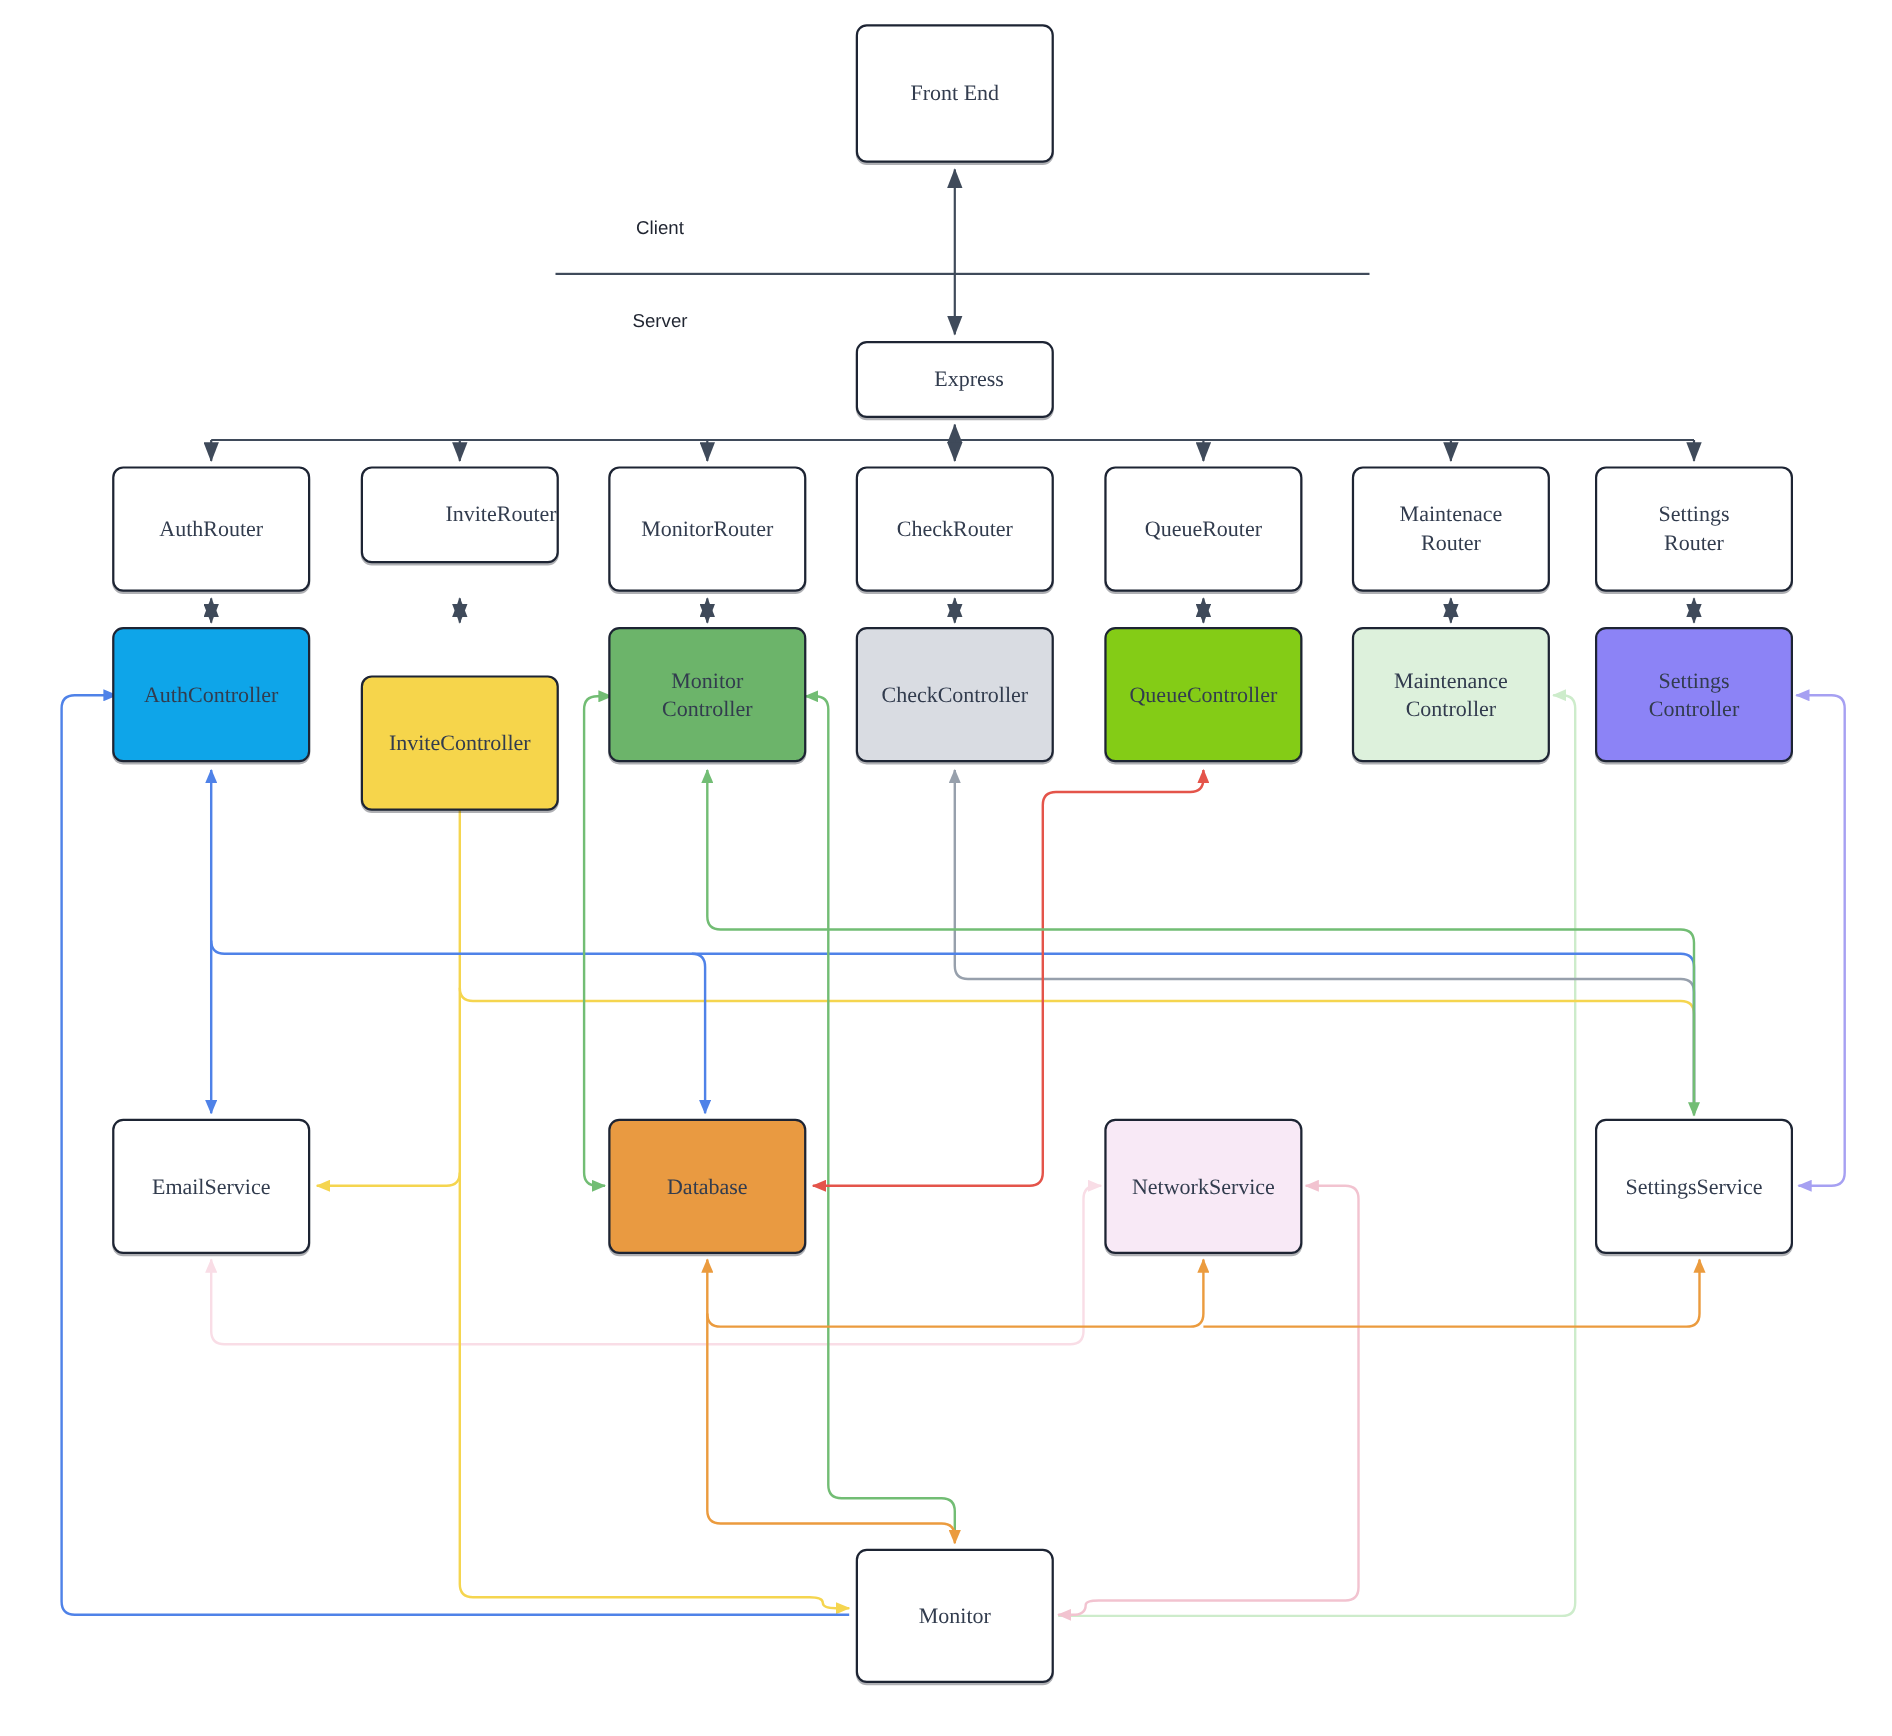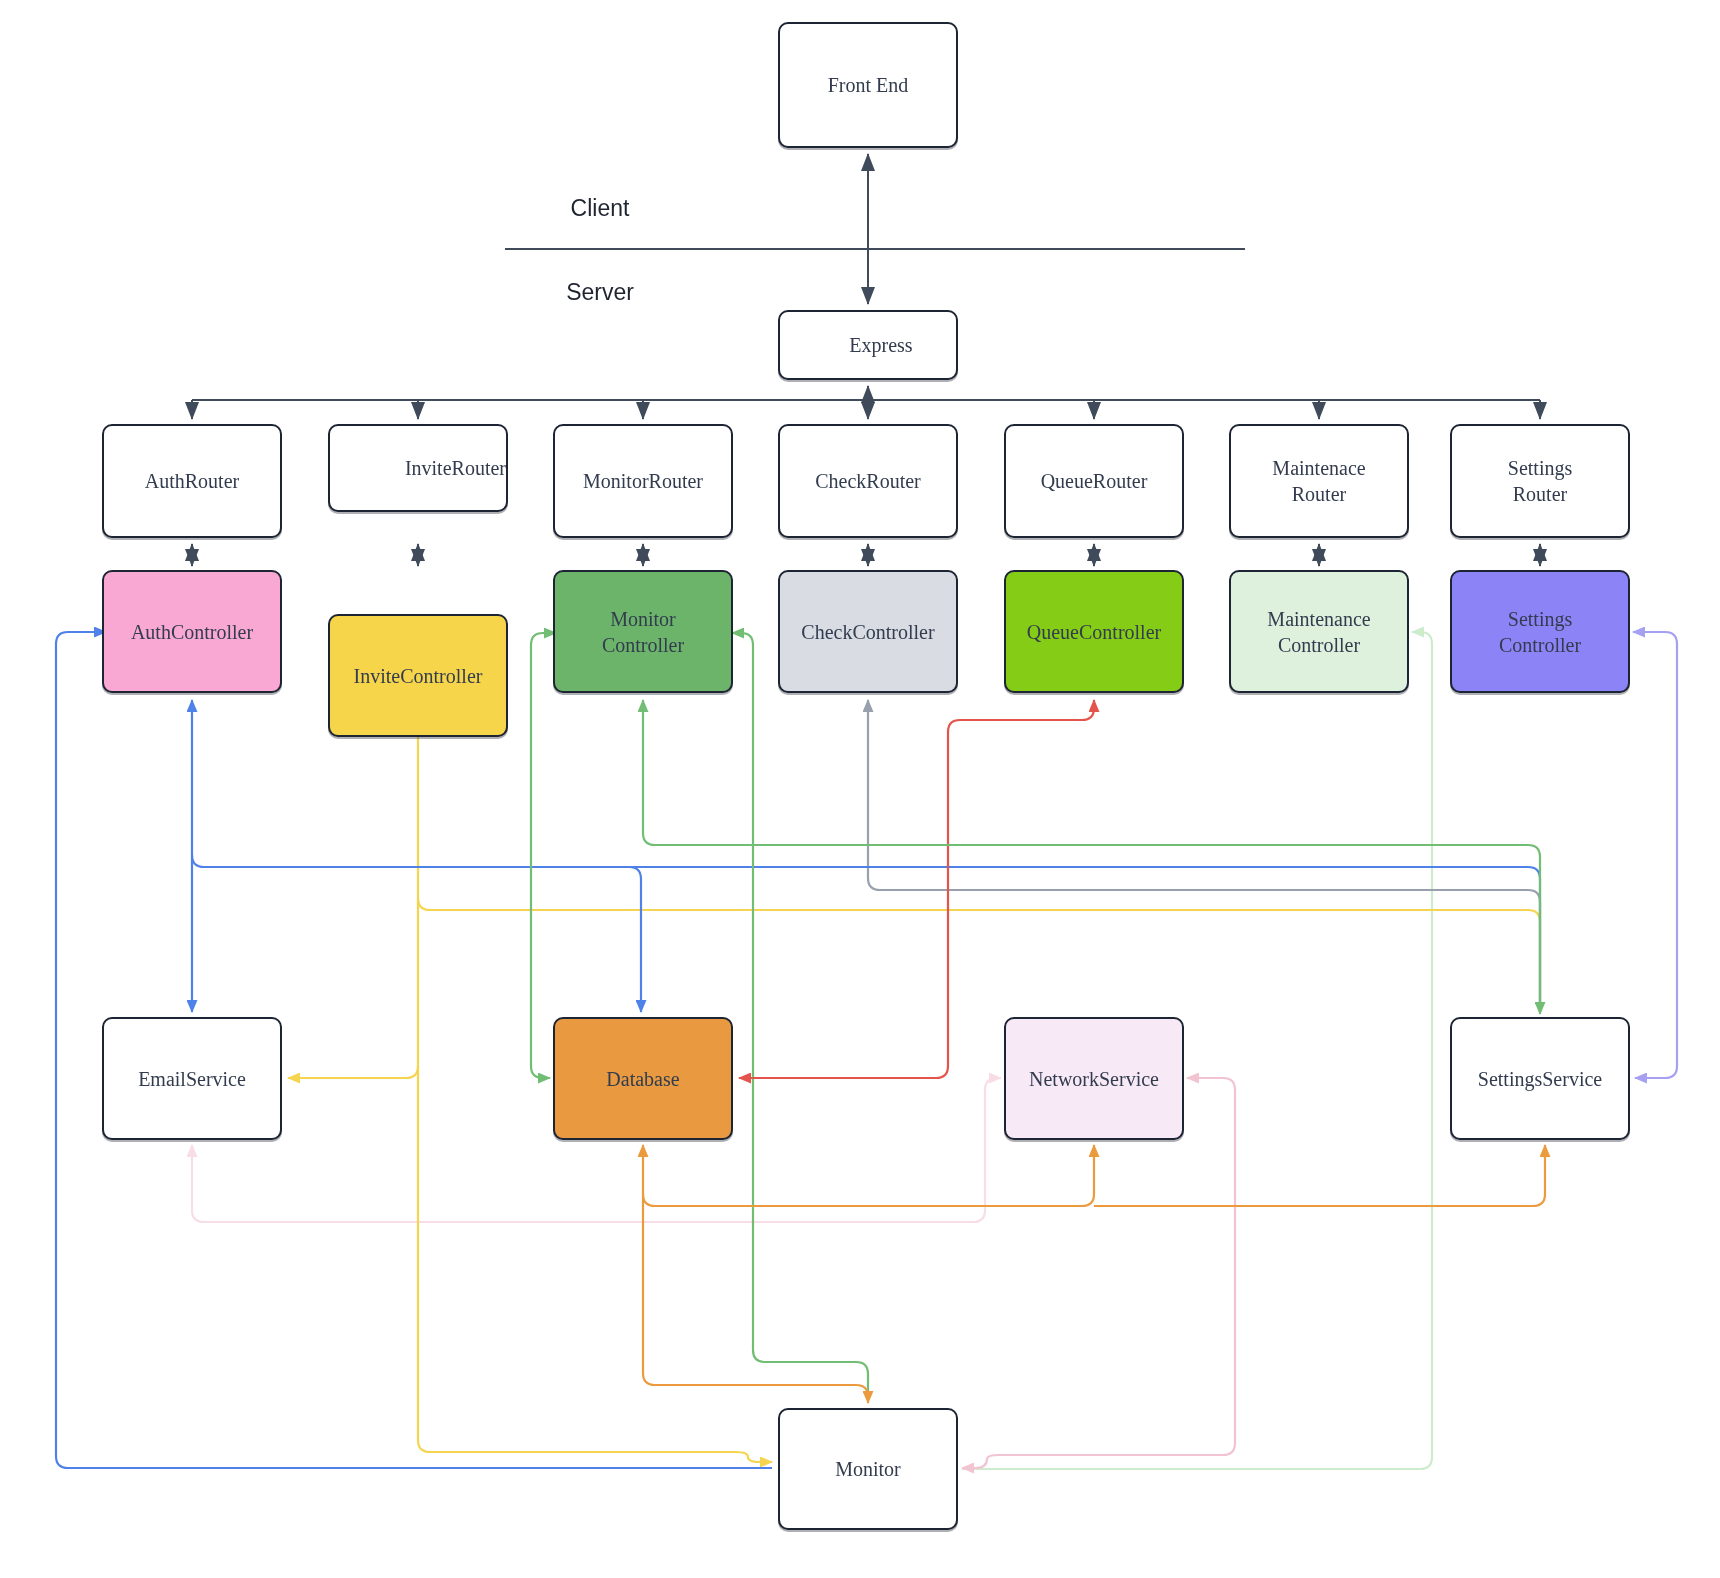--- a/index.html
+++ b/index.html
@@ -3,21 +3,21 @@
 <meta charset="utf-8">
 <style>
   html,body{margin:0;padding:0;background:#ffffff;}
   #canvas{position:relative;width:1720px;height:1578px;background:#ffffff;overflow:hidden;
           font-family:"Liberation Serif", serif;}
   #edges{position:absolute;left:0;top:0;width:1720px;height:1578px;}
   .node{position:absolute;box-sizing:border-box;border:2px solid #1d2433;border-radius:10px;
         background:#fff;display:flex;align-items:center;justify-content:center;text-align:center;
         font-size:20px;color:#323c4e;white-space:pre-line;line-height:1.3;
         box-shadow:0 2px 0 rgba(25,30,40,.35);}
-  .zone-label{position:absolute;font-family:"Liberation Sans", sans-serif;font-size:23px;
+  .zone-label{position:absolute;font-family:"Liberation Sans", sans-serif;font-size:17px;
         color:#1f2430;transform:translate(-50%,-50%);}
   .divider{position:absolute;height:0;border-top:2px solid #3f4a5a;}
 </style>
 </head>
 <body>
 
 <div id="canvas">
   <svg id="edges" width="1720" height="1578" viewBox="0 0 1720 1578" xmlns="http://www.w3.org/2000/svg">
       <defs>
         <marker id="arrow-dark" markerUnits="userSpaceOnUse" markerWidth="18" markerHeight="14" refX="17" refY="7" orient="auto-start-reverse">
@@ -132,21 +132,21 @@
     <div class="node" style="left: 778px; top: 310px; width: 180px; height: 70px; background: rgb(255, 255, 255); padding-left: 26px;"><span>Express</span></div>
     <div class="node" style="left: 102px; top: 424px; width: 180px; height: 114px; background: rgb(255, 255, 255);"><span>AuthRouter</span></div>
     <div class="node" style="left: 328px; top: 424px; width: 180px; height: 88px; background: rgb(255, 255, 255); justify-content: flex-end;"><span>InviteRouter</span></div>
     <div class="node" style="left: 553px; top: 424px; width: 180px; height: 114px; background: rgb(255, 255, 255);"><span>MonitorRouter</span></div>
     <div class="node" style="left: 778px; top: 424px; width: 180px; height: 114px; background: rgb(255, 255, 255);"><span>CheckRouter</span></div>
     <div class="node" style="left: 1004px; top: 424px; width: 180px; height: 114px; background: rgb(255, 255, 255);"><span>QueueRouter</span></div>
     <div class="node" style="left: 1229px; top: 424px; width: 180px; height: 114px; background: rgb(255, 255, 255);"><span>Maintenace
 Router</span></div>
     <div class="node" style="left: 1450px; top: 424px; width: 180px; height: 114px; background: rgb(255, 255, 255);"><span>Settings
 Router</span></div>
-    <div class="node" style="left: 102px; top: 570px; width: 180px; height: 123px; background: #f9a8d4;"><span>AuthController</span></div>
+    <div class="node" style="left: 102px; top: 570px; width: 180px; height: 123px; background: #0ea5e9;"><span>AuthController</span></div>
     <div class="node" style="left: 328px; top: 570px; width: 180px; height: 123px; background: rgb(246, 213, 75); margin-top: 44px;"><span>InviteController</span></div>
     <div class="node" style="left: 553px; top: 570px; width: 180px; height: 123px; background: rgb(108, 180, 106);"><span>Monitor
 Controller</span></div>
     <div class="node" style="left: 778px; top: 570px; width: 180px; height: 123px; background: rgb(217, 220, 226);"><span>CheckController</span></div>
     <div class="node" style="left: 1004px; top: 570px; width: 180px; height: 123px; background: #84cc16;"><span>QueueController</span></div>
     <div class="node" style="left: 1229px; top: 570px; width: 180px; height: 123px; background: rgb(221, 241, 220);"><span>Maintenance
 Controller</span></div>
     <div class="node" style="left: 1450px; top: 570px; width: 180px; height: 123px; background: rgb(140, 131, 246);"><span>Settings
 Controller</span></div>
     <div class="node" style="left: 102px; top: 1017px; width: 180px; height: 123px; background: rgb(255, 255, 255);"><span>EmailService</span></div>

